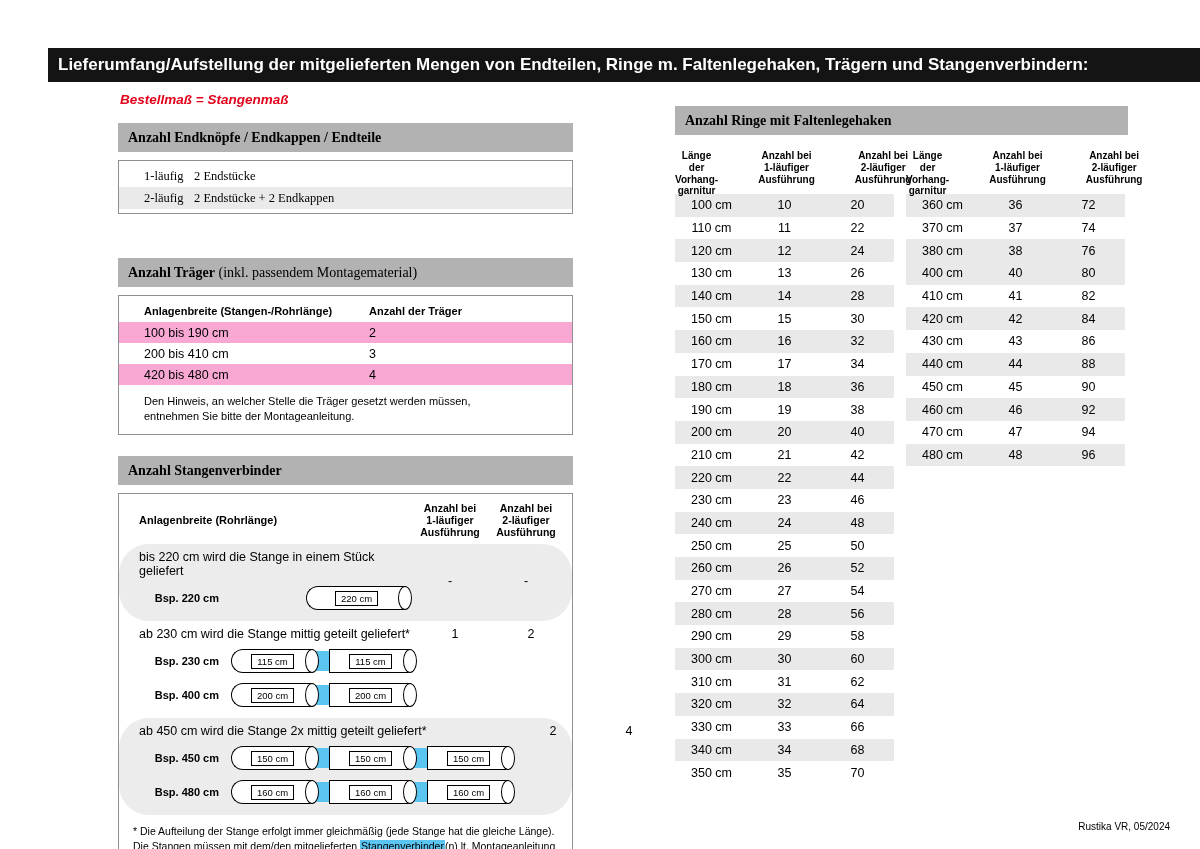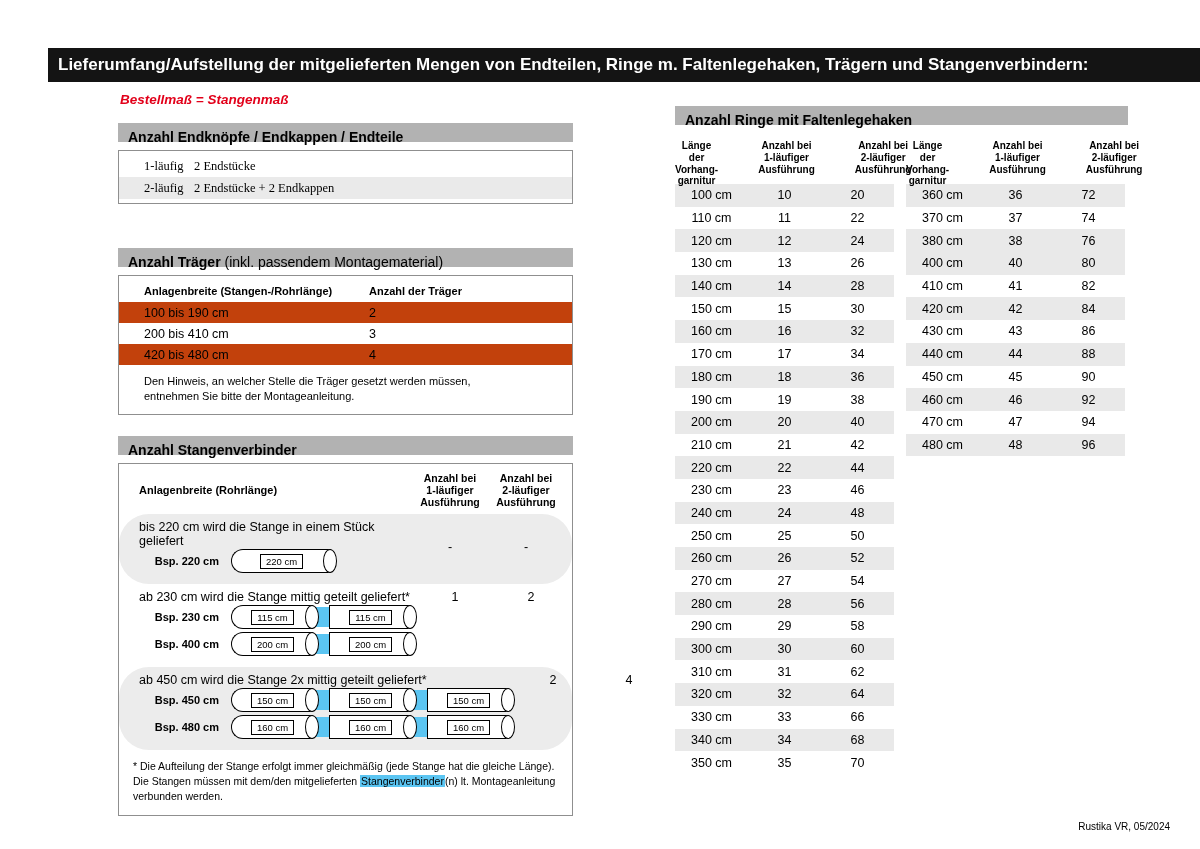--- a/index.html
+++ b/index.html
@@ -9,52 +9,52 @@
 
   .topband { position:absolute; left:48px; top:48px; width:1152px; height:34px;
              background:#141414; color:#fff; font-weight:bold; font-size:17px;
              line-height:34px; padding-left:10px; white-space:nowrap; overflow:hidden; }
 
   .subtitle { position:absolute; left:120px; top:92px; color:#e2001a; font-weight:bold; font-size:13.5px;font-style:italic; }
 
   .left-col  { position:absolute; left:118px; top:123px; width:455px; }
   .right-col { position:absolute; left:675px; top:106px; width:453px; }
 
-  .gray-bar { background:#b2b2b2; height:19px; line-height:29px; padding-left:10px;
-              font-size:14px; color:#000; }
+  .gray-bar { background:#b2b2b2; height:29px; line-height:29px; padding-left:10px;
+              font-size:14px; color:#000;font-family:Liberation Serif, serif; }
   .bar-bold { font-weight:bold; }
   .mt44 { margin-top:44px; } .mt21 { margin-top:21px; }
   .box { border:1px solid #8f8f8f; background:#fff; margin-top:8px; }
 
   
   .et-box { padding:4px 0;font-family:Liberation Serif, serif; }
   .et-row { display:flex; height:22px; align-items:center; font-size:12.5px; }
   .et-row.alt { background:#eaeaea; }
   .et-label { width:75px; padding-left:25px; }
 
   
   .tr-head { display:flex; padding:9px 0 5px; font-size:11px; font-weight:bold; }
   .tr-c1 { width:250px; padding-left:25px; }
   .tr-c2 { flex:1; }
   .tr-row { display:flex; height:21px; align-items:center; font-size:12.5px; }
-  .tr-row.alt { background:#c2410c;align-items:center; }
+  .tr-row.alt { background:#f9a8d4;align-items:center; }
   .tr-note { font-size:11px; padding:9px 45px 10px 25px; line-height:1.35; }
 
   
   .vb-head { display:grid; grid-template-columns:1fr 76px 76px; align-items:center;
              padding:8px 8px 5px 20px; }
   .vb-head-c1 { font-size:11px; font-weight:bold; }
   .vb-head-c2 { font-size:10.5px; font-weight:bold; text-align:center;
                 white-space:pre-line; line-height:1.18; }
   .vb-section { display:grid; grid-template-columns:1fr 76px 76px; padding:6px 8px 9px 20px;border-radius:30px; }
   .vb-section.shade { background:#ececec; }
   .vb-text { font-size:12.5px; }
   .vb-val { font-size:12.5px; text-align:center; padding-top:0; }
   .vb-section.mid .vb-val { align-self:center; }
-  .vb-example { display:flex; align-items:center; height:27px; }
+  .vb-example { display:flex; align-items:center; margin-top:7px; height:27px;justify-content:space-between; }
   .vb-ex-label { width:92px; font-size:11px; font-weight:bold; text-align:right; padding-right:12px; white-space:nowrap; }
   .rod { display:flex; align-items:center; height:27px; }
   .seg { width:82px; height:24px; background:#fff; border:1.6px solid #000; border-right:none;
          display:flex; align-items:center; justify-content:center; }
   .seg.first { border-radius:12px 0 0 12px; }
   .seg.single { width:100px; }
   .seglabel { font-size:9.5px; border:1px solid #000; background:#fff; padding:0 5px;
               line-height:13px; white-space:nowrap; }
   .oval { width:14px; height:24px; border:1.6px solid #000; border-radius:50%;
           background:#fff; margin-left:-8px; position:relative; z-index:2; flex:0 0 14px; }

